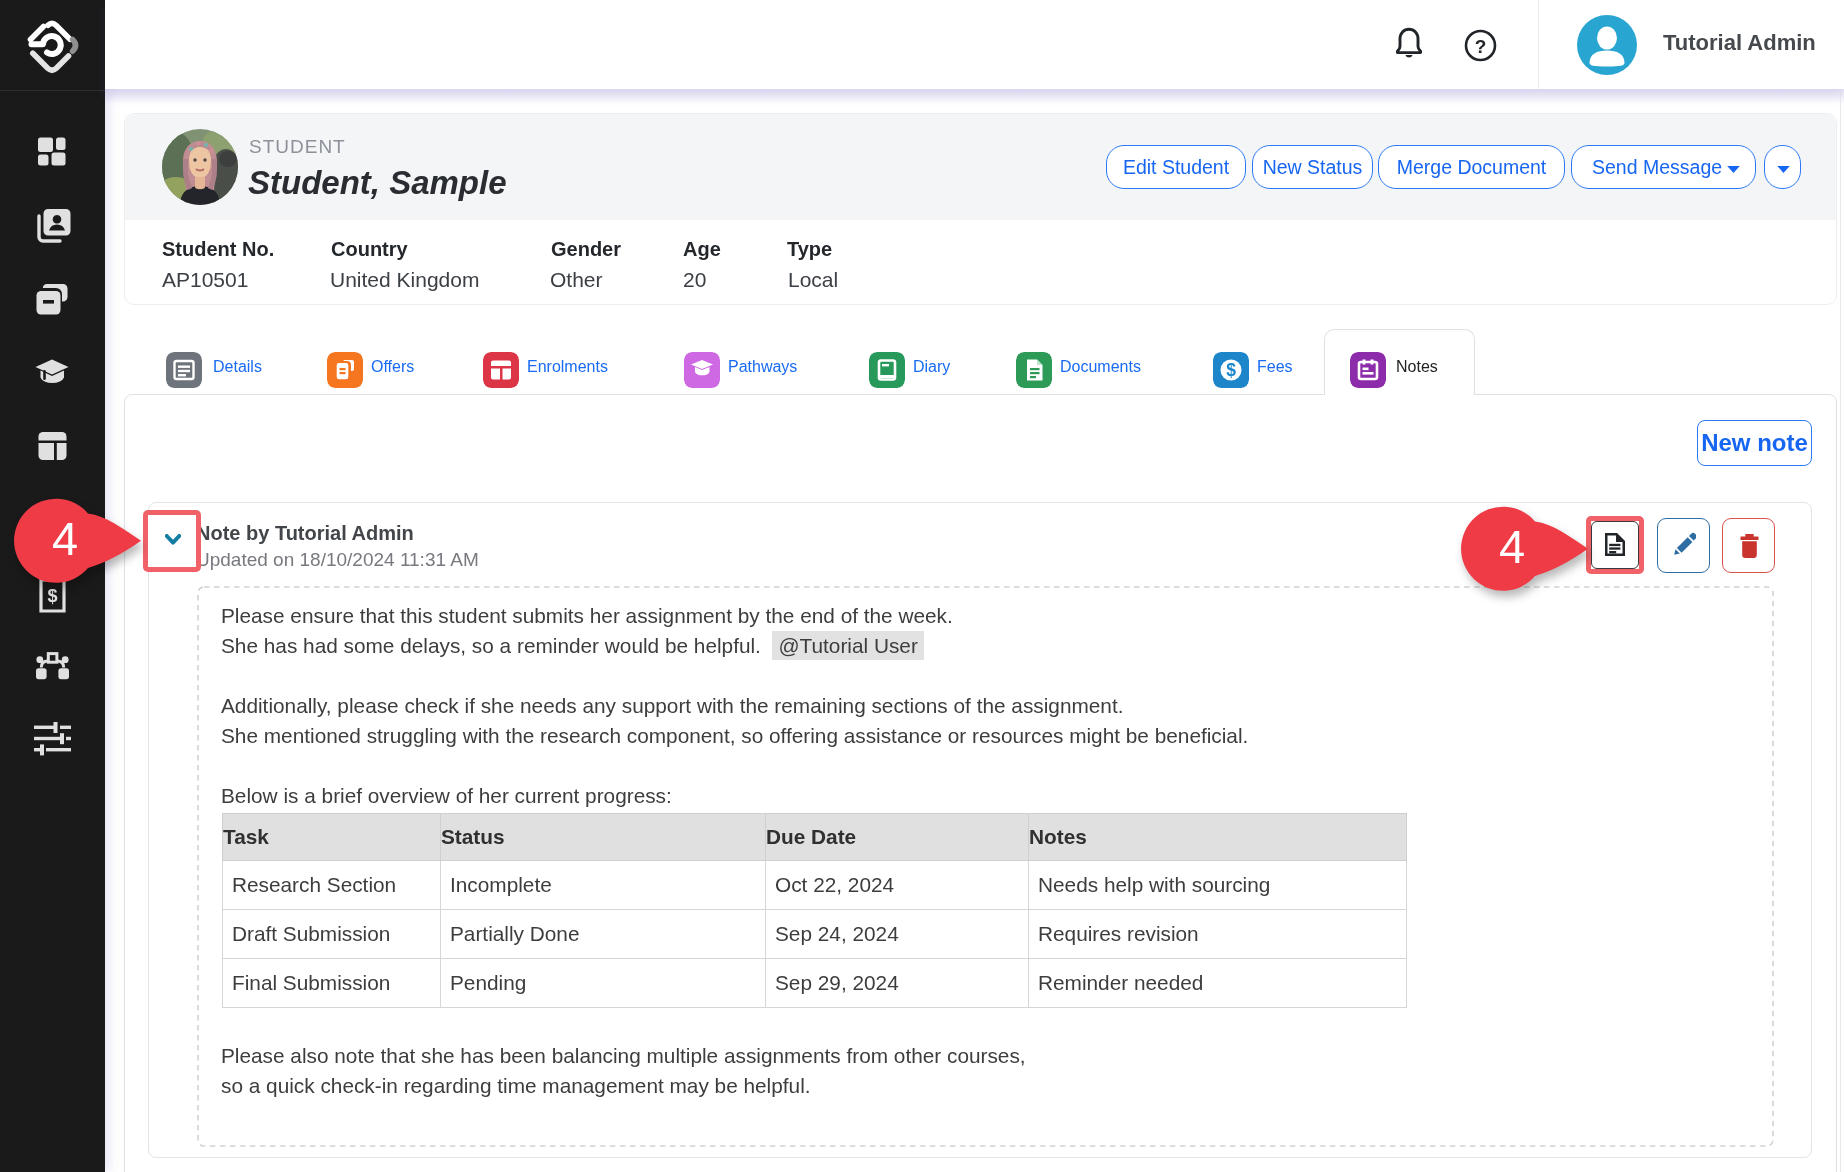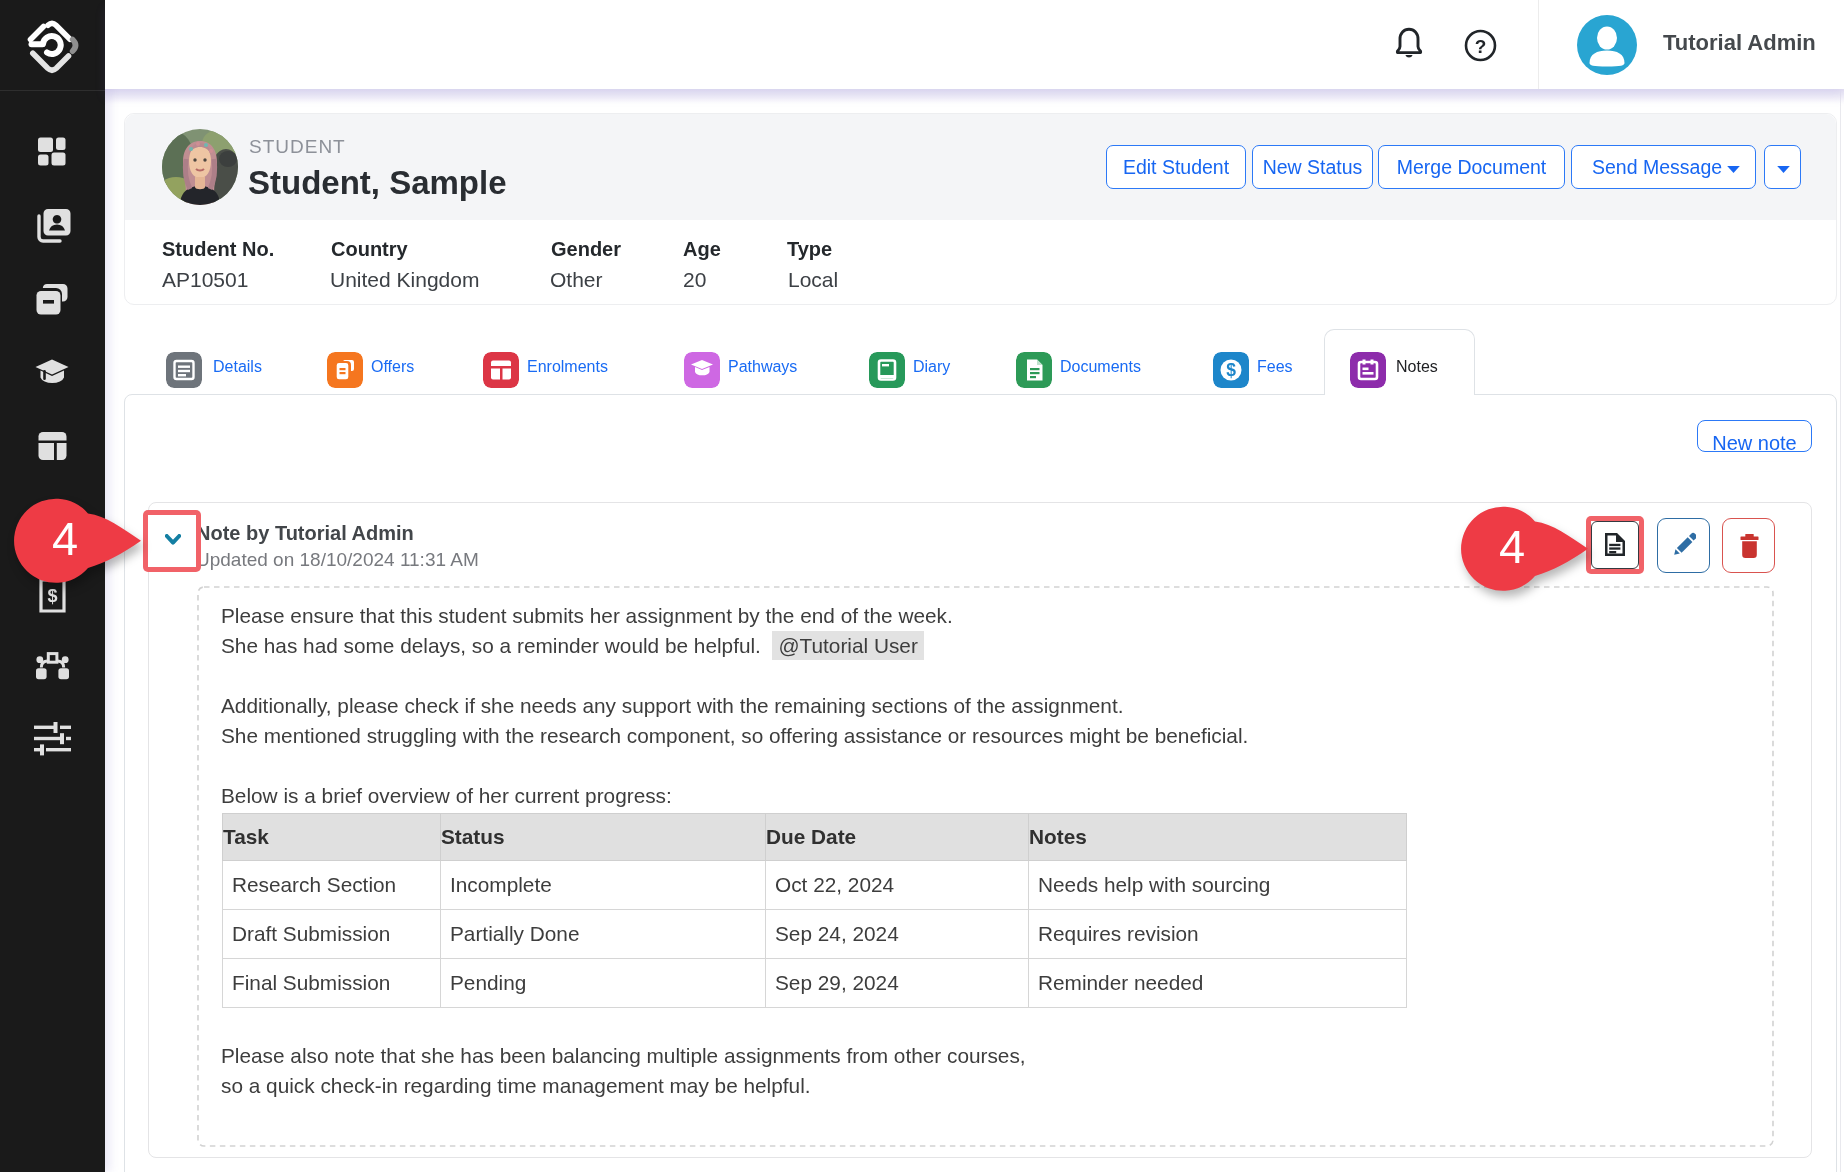--- a/index.html
+++ b/index.html
@@ -23,38 +23,38 @@
 #searchbox .ph { position:absolute; left:61px; top:11px; font-size:22px; color:#a2a7ad; }
 #tb-divider { position:absolute; left:1433px; top:0; width:1px; height:89px; background:#ececec; }
 #tb-name { position:absolute; left:1558px; top:30px; font-size:22px; font-weight:bold; color:#45494d; }
 
 
 #hcard { left:124px; top:113px; width:1713px; height:192px; background:#fff;
   border-radius:10px; border:1px solid #edeef0; }
 #hcard .head { position:absolute; left:0; top:0; width:100%; height:106px;
   background:#f4f5f7; border-radius:10px 10px 0 0; }
 #hc-label { position:absolute; left:124px; top:22px; font-size:19px; color:#8d9199; letter-spacing:1px; }
-#hc-name { position:absolute; left:123px; top:50px; font-size:33px; font-weight:bold; color:#292d32; }
-.btn { position:absolute; top:31px; height:44px; border:1px solid #2c79f7; border-radius:7px;
+#hc-name { position:absolute; left:123px; top:50px; font-size:33px; font-weight:bold; color:#292d32;font-style:italic; }
+.btn { position:absolute; top:31px; height:44px; border:1px solid #2c79f7; border-radius:18px;
   color:#1766f2; font-size:19.5px; line-height:42px; text-align:center; background:#fff; }
 .ilabel { position:absolute; top:124px; font-size:20px; font-weight:bold; color:#24282c; }
 .ivalue { position:absolute; top:154px; font-size:21px; color:#3c4045; }
 
 
 .tab { position:absolute; top:352px; height:36px; }
 .tabicon { position:absolute; width:36px; height:36px; border-radius:8px; }
 .tablabel { position:absolute; top:6px; font-size:16px; color:#196bf4; white-space:nowrap; }
 #activetab { left:1324px; top:329px; width:151px; height:66px; background:#fff;
   border:1px solid #dee2e6; border-bottom:none; border-radius:10px 10px 0 0; z-index:3; }
 #panel { left:124px; top:394px; width:1713px; height:790px; background:#fff;
   border:1px solid #dee2e6; border-radius:8px 8px 0 0; }
 
 
-#newnote { left:1697px; top:420px; width:115px; height:32px; border:1px solid #2c79f7;
-  border-radius:8px; color:#1766f2; font-size:20px; line-height:44px; text-align:center; background:#fff; }
+#newnote { left:1697px; top:420px; width:115px; height:46px; border:1px solid #2c79f7;
+  border-radius:8px; color:#1766f2; font-size:24px; line-height:44px; text-align:center; background:#fff;font-weight:bold; }
 #notecard { left:148px; top:502px; width:1664px; height:656px; background:#fff;
   border:1px solid #e4e4e6; border-radius:8px; }
 #ntitle { left:196px; top:522px; font-size:20px; font-weight:bold; color:#42464a; }
 #nsub { left:196px; top:549px; font-size:19px; color:#77797e; }
 #dashbox { left:197px; top:586px; width:1577px; height:561px; }
 #ntext { left:221px; top:601px; width:1560px; font-size:20.8px; line-height:30px; color:#3d3d3d; }
 .mention { background:#e2e2e2; padding:3px 6px; }
 
 
 #ntable { position:absolute; left:222px; top:813px; border-collapse:collapse; font-size:20.8px; color:#3d3d3d; }

